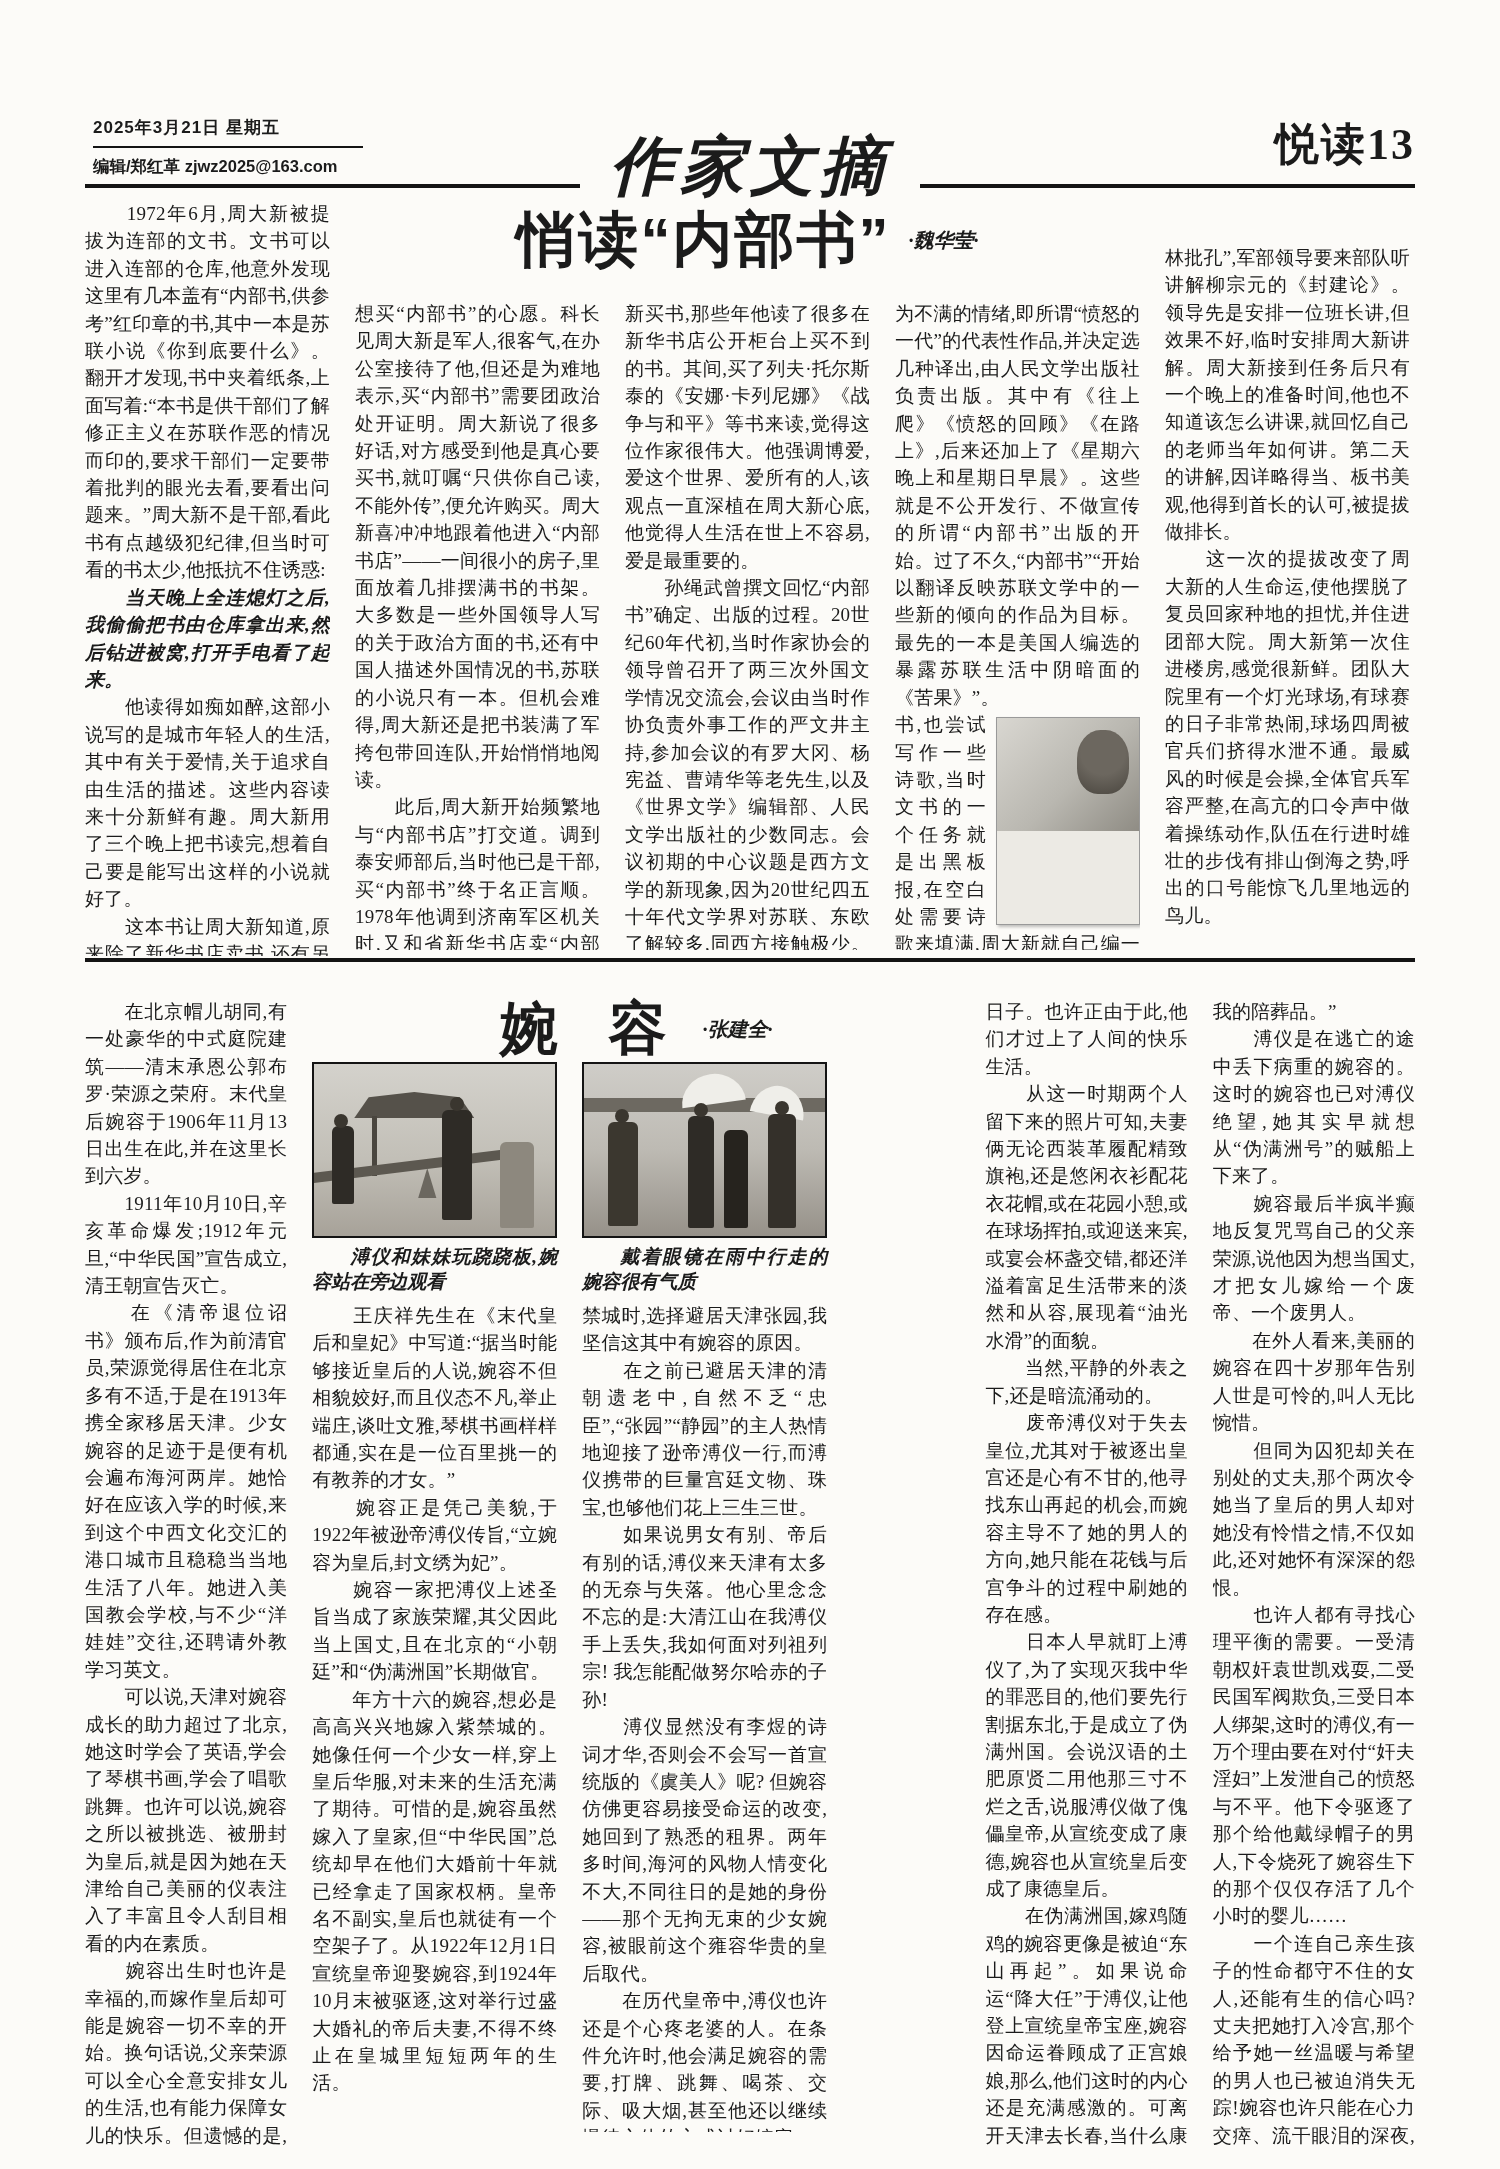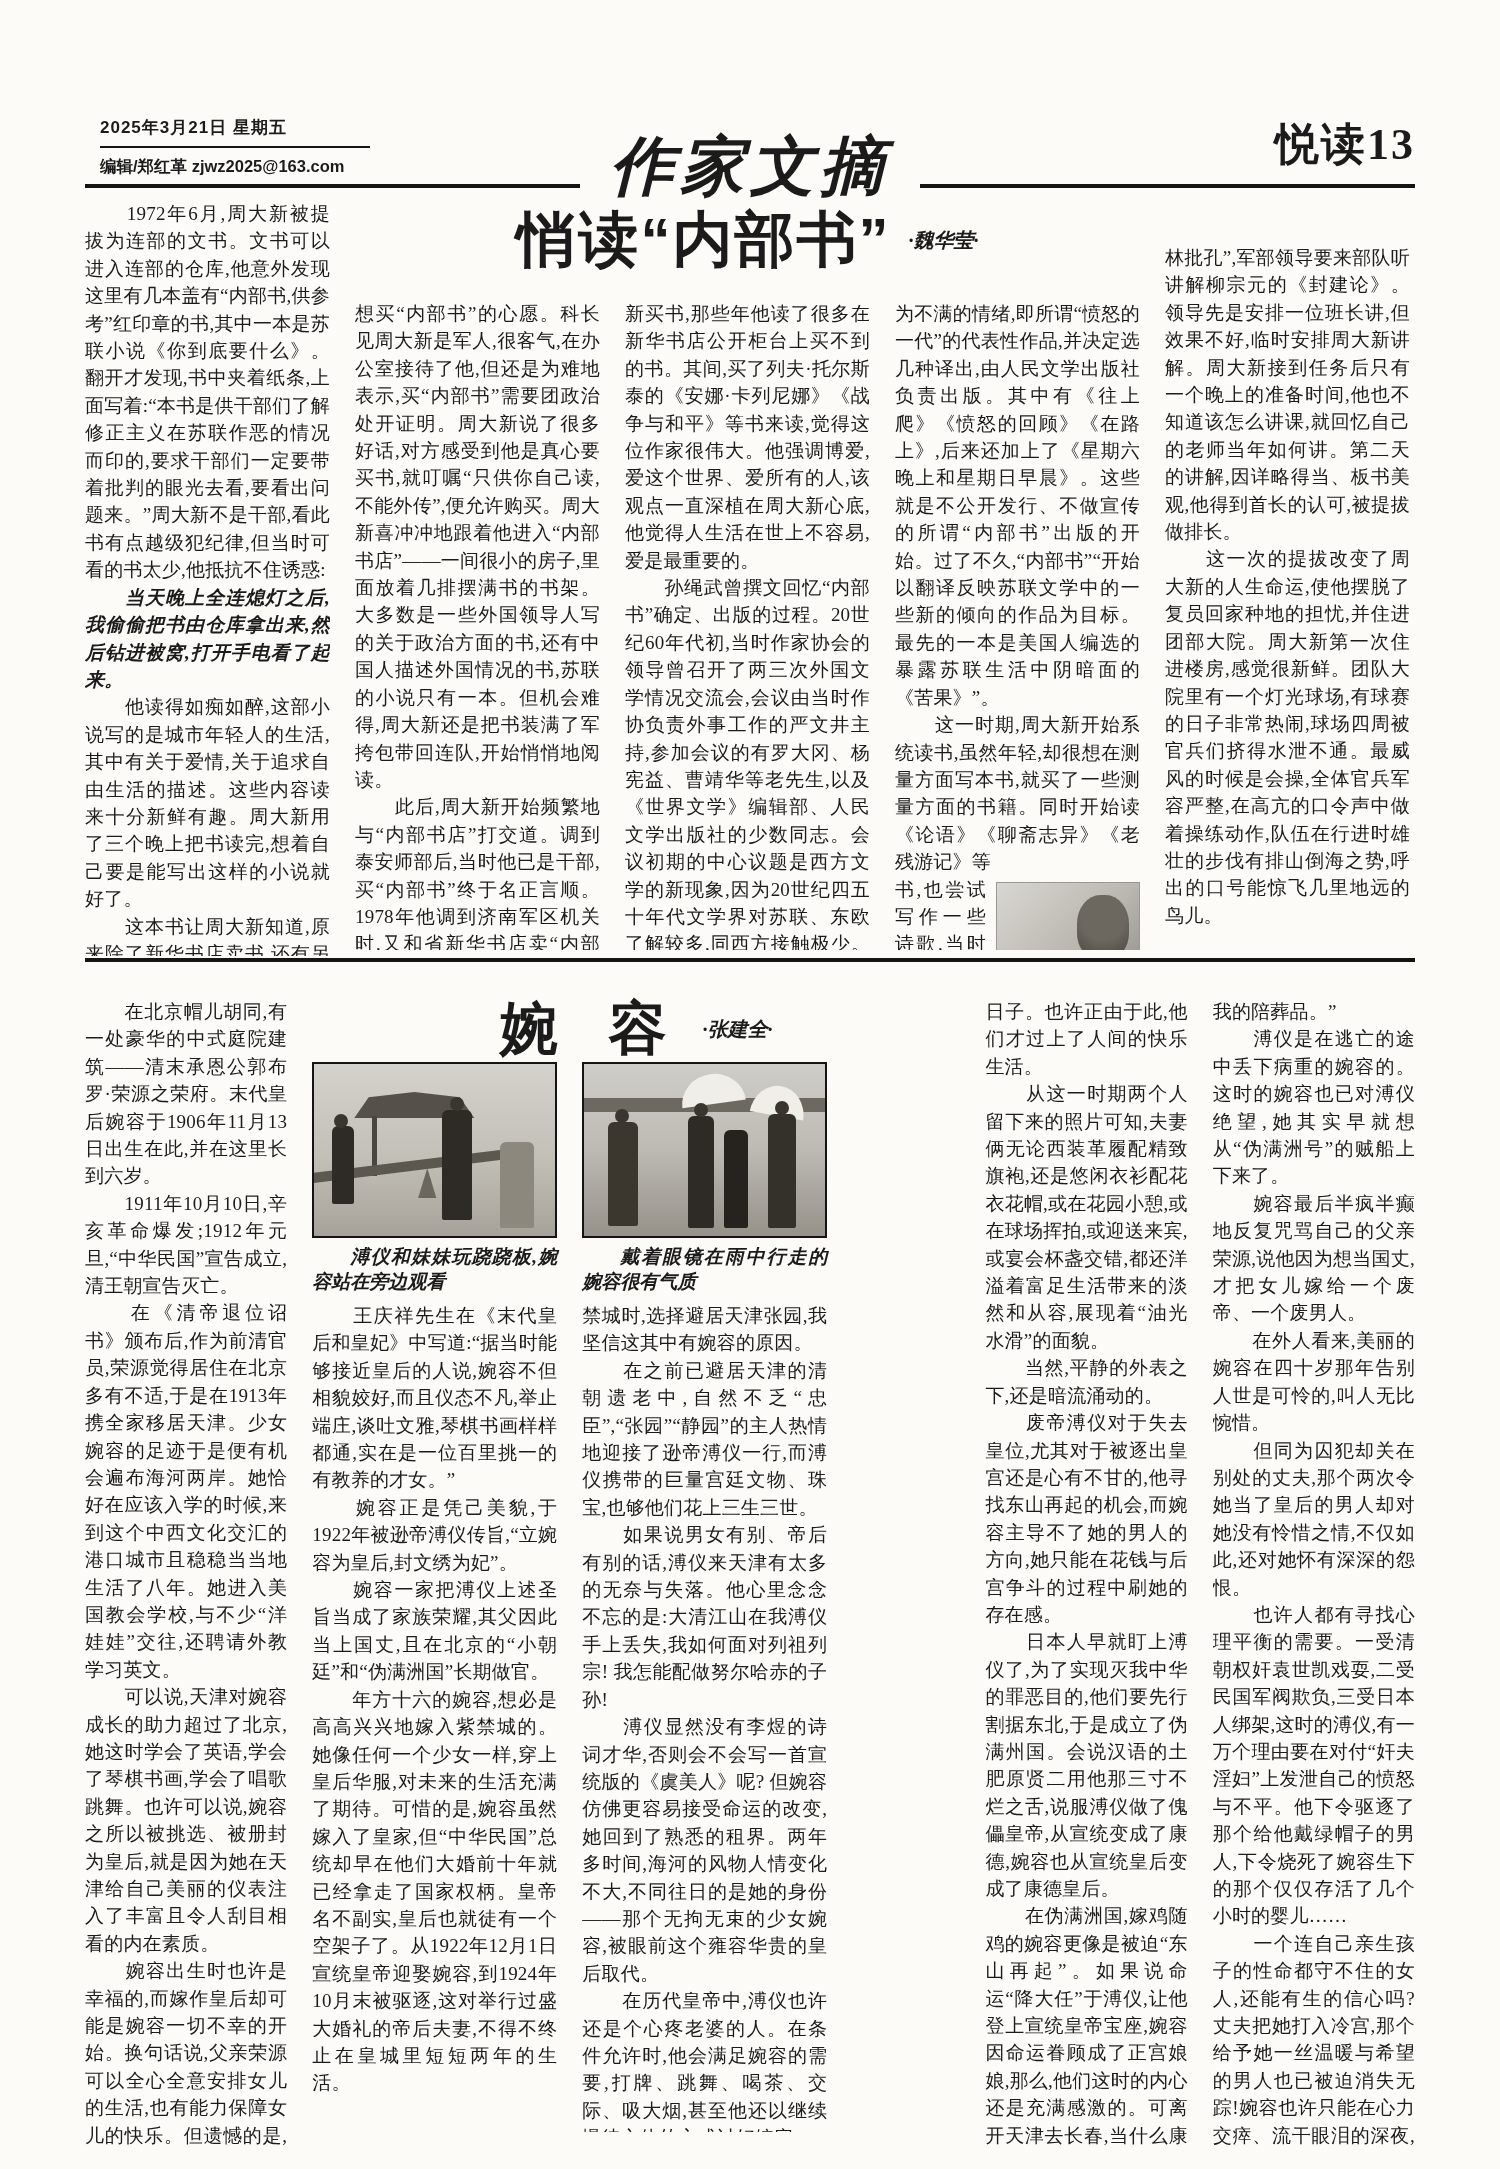--- a/index.html
+++ b/index.html
@@ -1,20 +1,20 @@
 <!DOCTYPE html>
 <html><head>
 <meta charset="utf-8">
 <style>
   html,body{margin:0;padding:0;background:#777;}
   .page{position:relative;width:1500px;height:2169px;margin:0 auto;background:#fcfbf8;
         font-family:"Liberation Serif","DejaVu Serif",serif;color:#1b1b1b;overflow:hidden;}
   
   .header{position:absolute;left:85px;top:82px;width:1330px;height:102px;border-bottom:4px solid #141414;}
-  .header-left{position:absolute;left:15px;bottom:6px;width:270px;font-family:"Liberation Sans","DejaVu Sans",sans-serif;}
+  .header-left{position:absolute;left:8px;bottom:6px;width:270px;font-family:"Liberation Sans","DejaVu Sans",sans-serif;}
   .date-line{font-size:17px;font-weight:bold;letter-spacing:1px;padding-bottom:7px;border-bottom:2px solid #141414;}
   .editor-line{font-size:16.5px;font-weight:bold;padding-top:8px;}
   .logo{position:absolute;left:50%;transform:translateX(-50%);bottom:-26px;background:#fcfbf8;
         padding:0 30px;font-size:64px;font-weight:bold;font-style:italic;
         font-family:"DejaVu Serif",serif;letter-spacing:6px;white-space:nowrap;}
   .page-label{position:absolute;right:0;bottom:10px;font-size:44px;font-weight:900;letter-spacing:2px;white-space:nowrap;}
   .page-label .num{font-family:Liberation Serif, serif;}
   
   .cols{display:flex;gap:25px;}
   .col{width:245px;overflow:hidden;}
@@ -97,21 +97,20 @@
               <p class="para">想买“内部书”的心愿。科长见周大新是军人,很客气,在办公室接待了他,但还是为难地表示,买“内部书”需要团政治处开证明。周大新说了很多好话,对方感受到他是真心要买书,就叮嘱“只供你自己读,不能外传”,便允许购买。周大新喜冲冲地跟着他进入“内部书店”——一间很小的房子,里面放着几排摆满书的书架。大多数是一些外国领导人写的关于政治方面的书,还有中国人描述外国情况的书,苏联的小说只有一本。但机会难得,周大新还是把书装满了军挎包带回连队,开始悄悄地阅读。</p>
               <p class="para">　　此后,周大新开始频繁地与“内部书店”打交道。调到泰安师部后,当时他已是干部,买“内部书”终于名正言顺。1978年他调到济南军区机关时,又和省新华书店卖“内部书”的老耿建立联系。那时虽然不再明确印上“内部书”的字样,但发行范围还是有明确限制。老耿不限制周大</p>
             </div>
           <div class="col inner-col">
               <p class="para">新买书,那些年他读了很多在新华书店公开柜台上买不到的书。其间,买了列夫·托尔斯泰的《安娜·卡列尼娜》《战争与和平》等书来读,觉得这位作家很伟大。他强调博爱,爱这个世界、爱所有的人,该观点一直深植在周大新心底,他觉得人生活在世上不容易,爱是最重要的。</p>
               <p class="para">　　孙绳武曾撰文回忆“内部书”确定、出版的过程。20世纪60年代初,当时作家协会的领导曾召开了两三次外国文学情况交流会,会议由当时作协负责外事工作的严文井主持,参加会议的有罗大冈、杨宪益、曹靖华等老先生,以及《世界文学》编辑部、人民文学出版社的少数同志。会议初期的中心议题是西方文学的新现象,因为20世纪四五十年代文学界对苏联、东欧了解较多,同西方接触极少。这几次会上谈到了英、法、美的一些作品及倾向,例如,反映这些国家中青年(尤其是工人)对社会颇</p>
             </div>
           <div class="col inner-col">
             <div>
                 <p class="para">为不满的情绪,即所谓“愤怒的一代”的代表性作品,并决定选几种译出,由人民文学出版社负责出版。其中有《往上爬》《愤怒的回顾》《在路上》,后来还加上了《星期六晚上和星期日早晨》。这些就是不公开发行、不做宣传的所谓“内部书”出版的开始。过了不久,“内部书”“开始以翻译反映苏联文学中的一些新的倾向的作品为目标。最先的一本是美国人编选的暴露苏联生活中阴暗面的《苦果》”。</p>
-                <p class="para">　　这一时期,周大新开始系统读书,虽然年轻,却很想在测量方面写本书,就买了一些测量方面的书籍。同时开始读《论语》《聊斋志异》《老残游记》等</p>
               </div>
             <div class="book1">
               <div class="book1-photo"></div>
 
             </div>
             <div>
                 <p class="para">书,也尝试写作一些诗歌,当时文书的一个任务就是出黑板报,在空白处需要诗歌来填满,周大新就自己编一些诗句填在上面。</p>
               </div>
           </div>
         </div>

